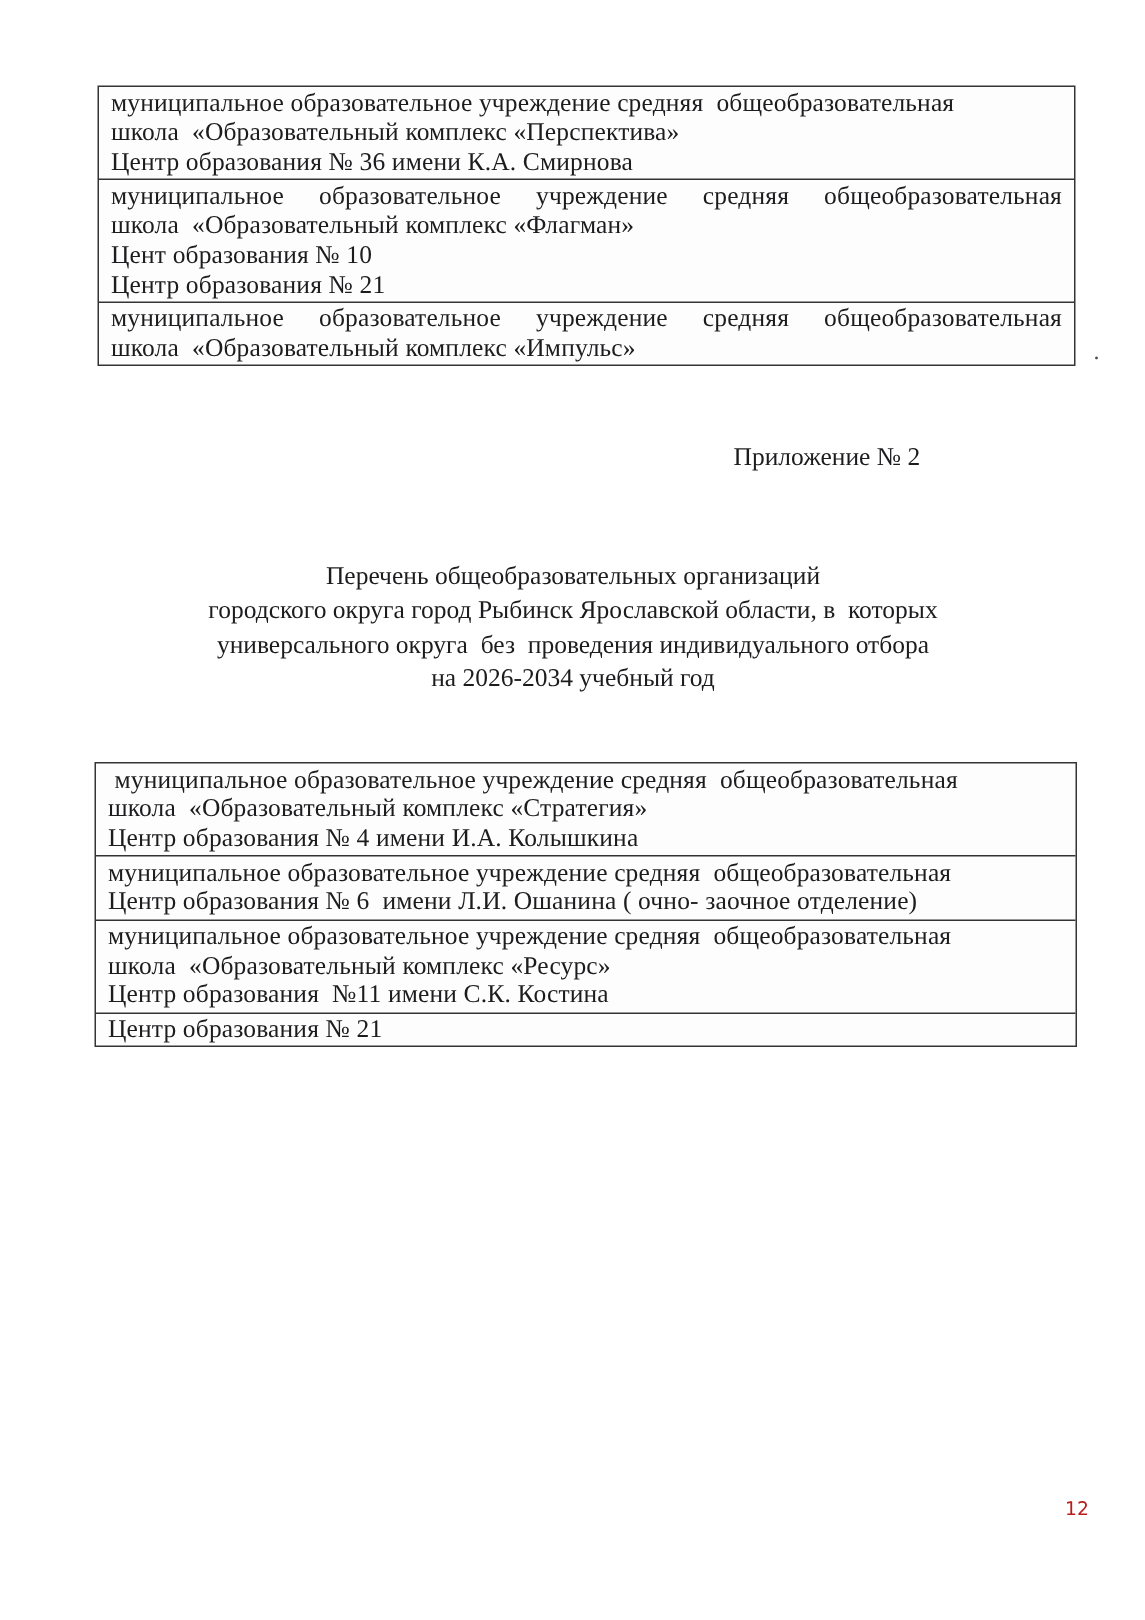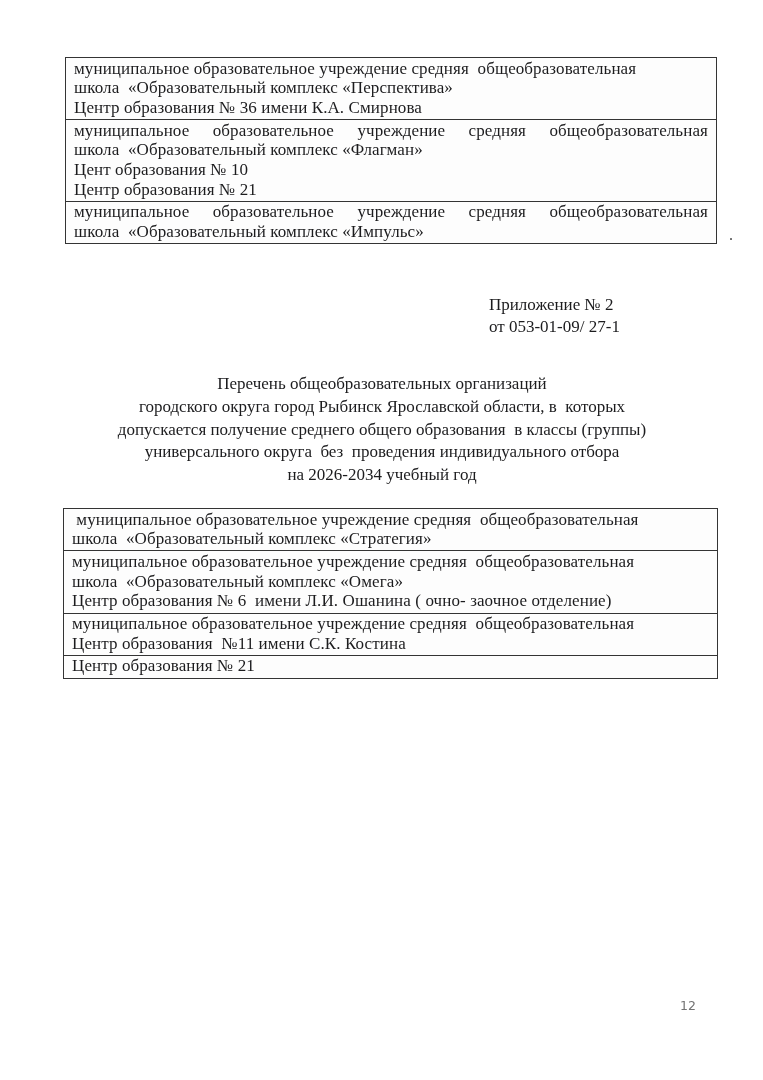--- a/index.html
+++ b/index.html
@@ -64,25 +64,25 @@
     width: 572px;
     text-align: center;
     font-size: 17px;
     line-height: 22.8px;
   }
   .title-block .line { white-space: pre; }
 
   
   .page-number {
     position: absolute;
-    left: 680px;
+    left: 710px;
     top: 998px;
     font-size: 12.5px;
     font-family: "DejaVu Sans", sans-serif;
-    color: #737373;
+    color: #b91c1c;
   }
 
   
   .scan-dot {
     position: absolute;
     left: 729px;
     top: 226px;
     font-size: 16px;
     color: #4d4d4d;
   }
@@ -105,43 +105,42 @@
         <div class="tline">Центр образования № 21</div>
       </div>
       <div class="trow">
         <div class="tline justify">муниципальное образовательное учреждение средняя общеобразовательная</div>
         <div class="tline">школа  «Образовательный комплекс «Импульс»</div>
       </div>
     </div>
 
   <div class="annotation">
       <div class="line">Приложение № 2</div>
-      <div class="line">от 053-01-09/ 27-1</div>
     </div>
 
   <div class="title-block">
       <div class="line">Перечень общеобразовательных организаций</div>
       <div class="line">городского округа город Рыбинск Ярославской области, в  которых</div>
-      <div class="line">допускается получение среднего общего образования  в классы (группы)</div>
       <div class="line">универсального округа  без  проведения индивидуального отбора</div>
       <div class="line">на 2026-2034 учебный год</div>
     </div>
 
   <div class="doc-table" id="lower-table">
       <div class="trow">
         <div class="tline"> муниципальное образовательное учреждение средняя  общеобразовательная</div>
         <div class="tline">школа  «Образовательный комплекс «Стратегия»</div>
+        <div class="tline">Центр образования № 4 имени И.А. Колышкина</div>
       </div>
       <div class="trow">
         <div class="tline">муниципальное образовательное учреждение средняя  общеобразовательная</div>
-        <div class="tline">школа  «Образовательный комплекс «Омега»</div>
         <div class="tline">Центр образования № 6  имени Л.И. Ошанина ( очно- заочное отделение)</div>
       </div>
       <div class="trow">
         <div class="tline">муниципальное образовательное учреждение средняя  общеобразовательная</div>
+        <div class="tline">школа  «Образовательный комплекс «Ресурс»</div>
         <div class="tline">Центр образования  №11 имени С.К. Костина</div>
       </div>
       <div class="trow">
         <div class="tline">Центр образования № 21</div>
       </div>
     </div>
 
   <div class="scan-dot">.</div>
 
   <div class="page-number">12</div>

